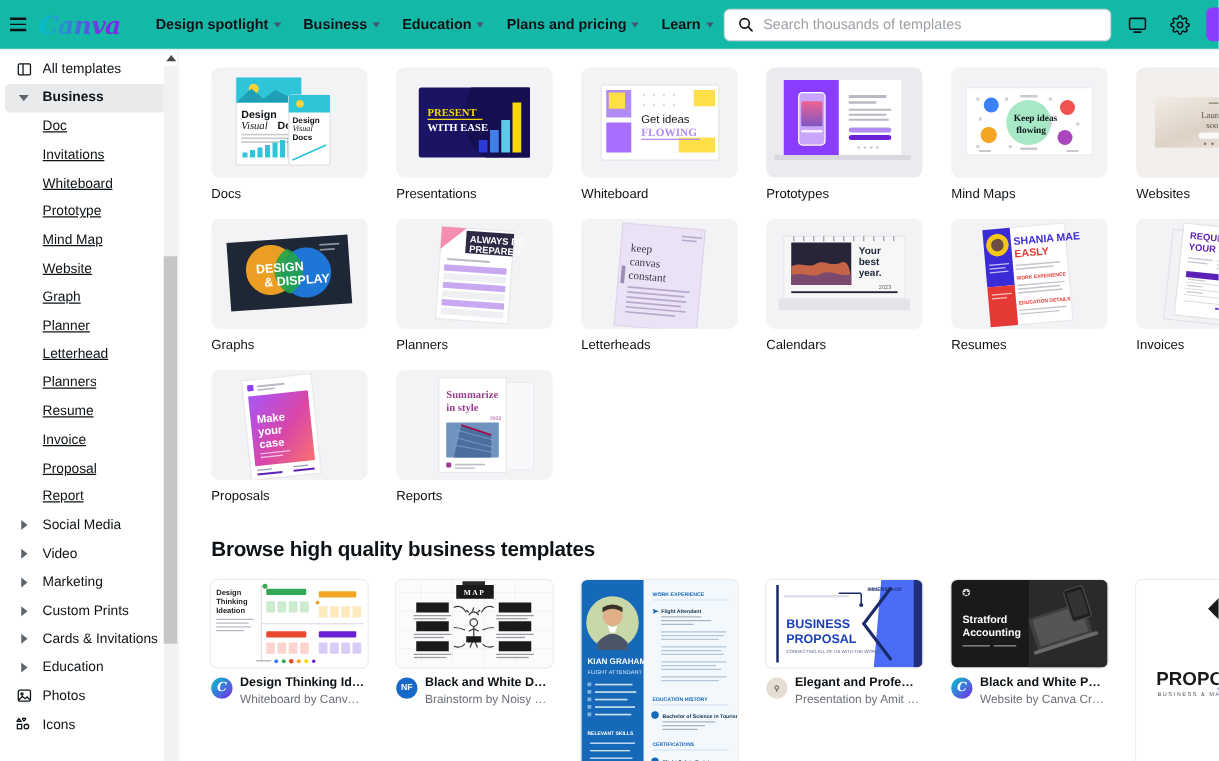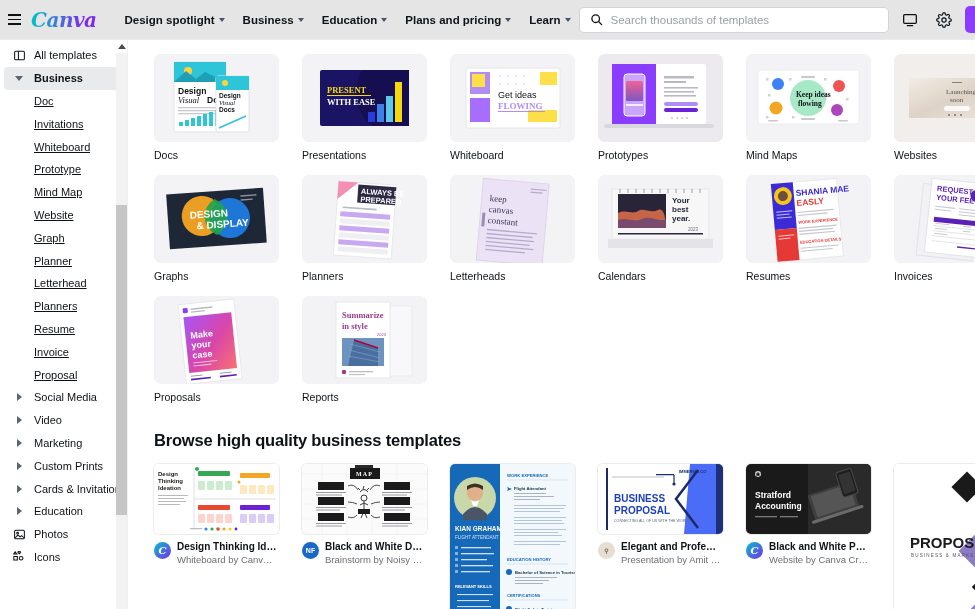--- a/index.html
+++ b/index.html
@@ -8,21 +8,21 @@
     font-family: "Liberation Sans", sans-serif;
     background: #fff; color: #0d1216;
     overflow: hidden;
   }
 
   
   .header {
     height: 40px; width: 975px;
     display: flex; align-items: center;
     border-bottom: 1px solid #e8eaed;
-    background: #e5e5e5;
+    background: #14b8a6;
     position: relative; z-index: 20;
   }
   .hamburger {
     width: 26px; height: 26px; margin-left: 8px;
     display: flex; flex-direction: column; justify-content: center;
     align-items: center; gap: 3px; cursor: pointer; border-radius: 4px;
   }
   .hamburger i { display: block; width: 13px; height: 1.5px; background: #0d1216; }
   .logo {
     margin-left: 10px;
@@ -64,21 +64,21 @@
     background: #8b3dff; color: #fff; border: 0; border-radius: 5px;
     font-size: 11.5px; font-weight: 700; height: 27px; padding: 0 13px;
     cursor: pointer; font-family: "Liberation Sans", sans-serif; white-space: nowrap;
   }
 
   
   .body-wrap { display: flex; height: 569px; width: 975px; }
 
   
   .sidebar {
-    width: 128px; flex: none; height: 569px;
+    width: 143px; flex: none; height: 569px;
     position: relative; background: #fff; overflow: hidden;
     border-right: 1px solid #f0f0f0;
   }
   .sb-scroll { padding: 4px 0 0 0; }
   .sb-row {
     display: flex; align-items: center; height: 22.8px;
     font-size: 11px; color: #0d1216; cursor: pointer;
     padding-right: 6px; border-radius: 4px; margin: 0 4px 0 4px;
   }
   .sb-row.active { background: #e9eaec; font-weight: 700; }
@@ -268,20 +268,24 @@
           <span class="sb-label">Resume</span>
         </div>
         <div class="sb-row child">
           <span class="sb-lead"></span>
           <span class="sb-label">Invoice</span>
         </div>
         <div class="sb-row child">
           <span class="sb-lead"></span>
           <span class="sb-label">Proposal</span>
         </div>
+        <div class="sb-row child">
+          <span class="sb-lead"></span>
+          <span class="sb-label">Report</span>
+        </div>
         <div class="sb-row">
           <span class="sb-lead">
             <span class="chev-right"></span>
           </span>
           <span class="sb-label">Social Media</span>
         </div>
         <div class="sb-row">
           <span class="sb-lead">
             <span class="chev-right"></span>
           </span>

